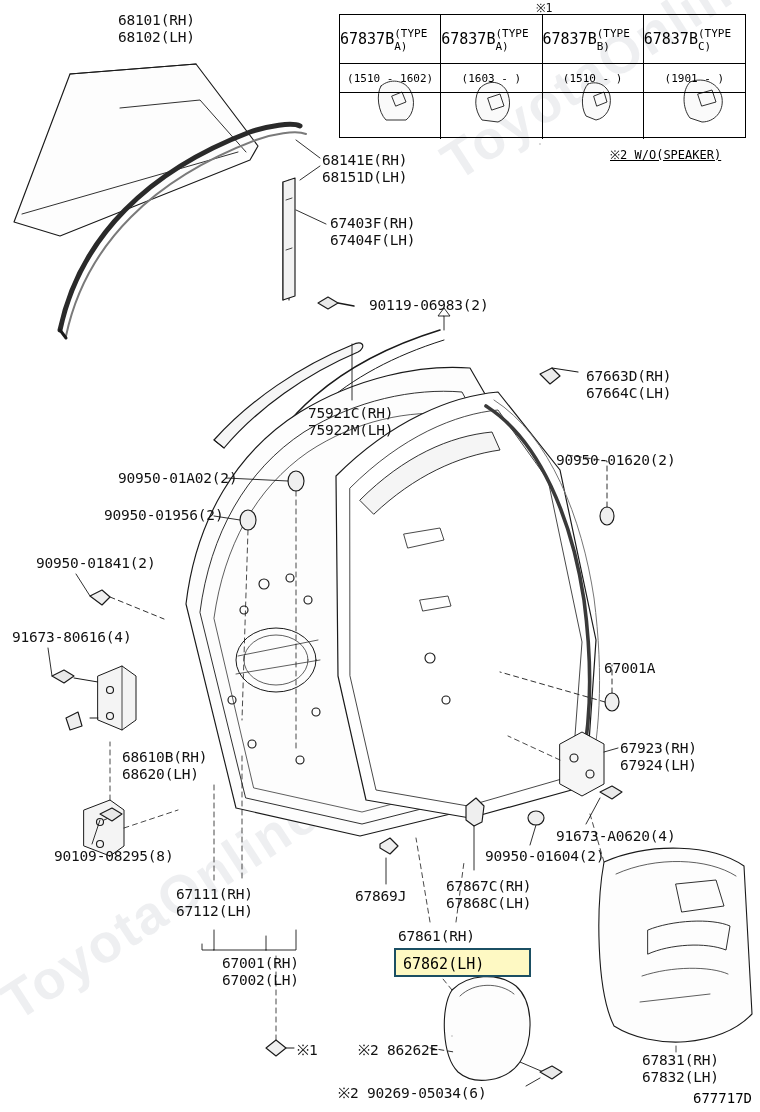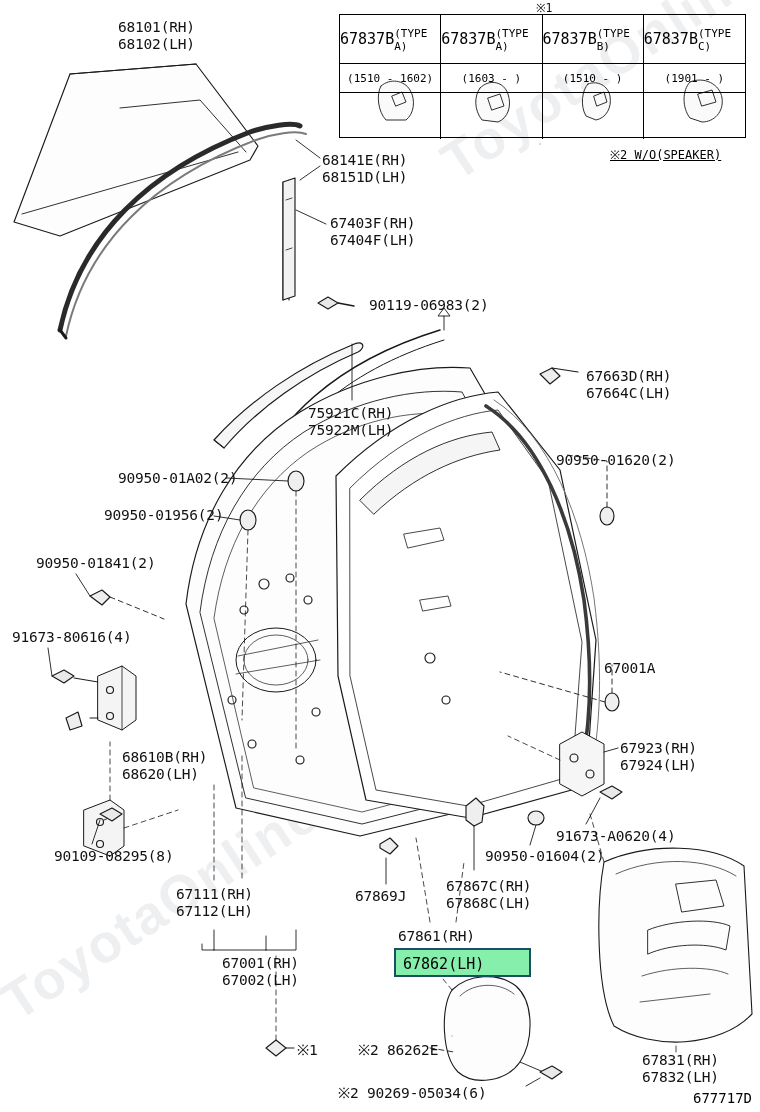--- a/index.html
+++ b/index.html
@@ -55,21 +55,21 @@
   }
   .tbl .c:last-child{border-right:none;}
   .tbl .pn{font-size:15px;font-family:"DejaVu Sans Mono", monospace;}
   .tbl .ty{font-size:11px;font-family:"DejaVu Sans Mono", monospace;margin-top:2px;}
   .tbl .rg{font-size:11px;font-family:"DejaVu Sans Mono", monospace;}
   .hl{
     position:absolute;
     left:394px;top:948px;
     width:137px;height:29px;
     border:2.4px solid #1b4f63;
-    background:#86efac;
+    background:#fef9c3;
     box-sizing:border-box;
   }
   .hl span{
     position:absolute;left:7px;top:5px;
     font-size:15px;font-family:"DejaVu Sans Mono", monospace;
   }
   .note{position:absolute;font-size:12px;font-family:"DejaVu Sans Mono", monospace;}
   .code{position:absolute;right:8px;bottom:6px;font-size:14px;font-family:"DejaVu Sans Mono", monospace;}
 </style>
 </head>
@@ -302,21 +302,21 @@
       <div class="c"></div>
       <div class="c"></div>
       <div class="c"></div>
       <div class="c"></div>
     </div>
   </div>
   <div class="lbl sm" style="left:536px;top:2px;">※1</div>
 
   <div class="note" style="left:610px;top:146px;text-decoration:underline;">※2 W/O(SPEAKER)</div>
 
-  <div class="lbl" style="left:118px;top:12px;margin-top:7px;">68101(RH)
+  <div class="lbl" style="left:118px;top:12px;">68101(RH)
 68102(LH)</div>
   <div class="lbl" style="left:322px;top:152px;">68141E(RH)
 68151D(LH)</div>
   <div class="lbl" style="left:330px;top:215px;">67403F(RH)
 67404F(LH)</div>
   <div class="lbl" style="left:369px;top:297px;">90119-06983(2)</div>
   <div class="lbl" style="left:308px;top:405px;">75921C(RH)
 75922M(LH)</div>
   <div class="lbl" style="left:586px;top:368px;">67663D(RH)
 67664C(LH)</div>

